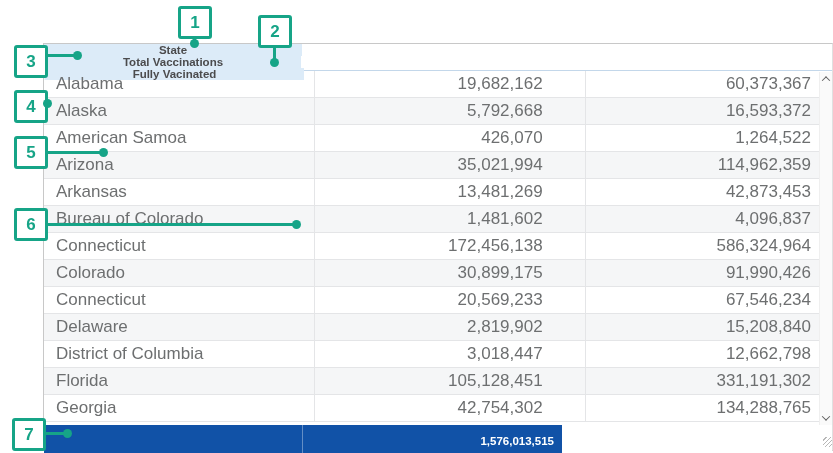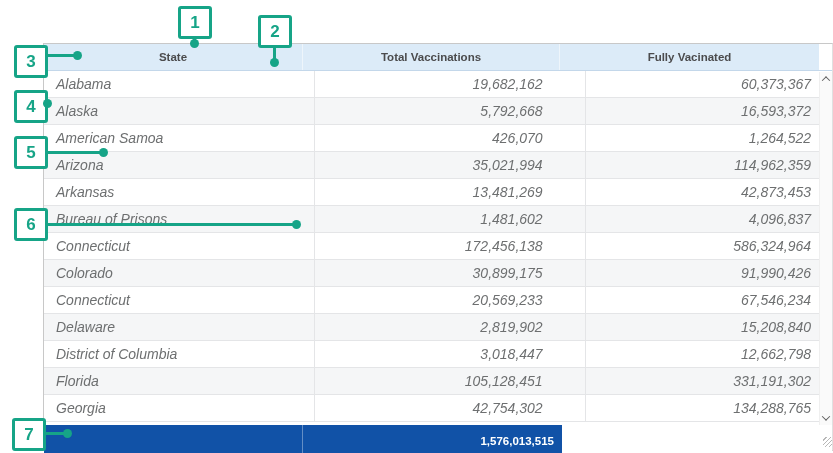--- a/index.html
+++ b/index.html
@@ -17,20 +17,21 @@
     position:absolute;left:43px;top:43px;
     width:790px;height:408px;
     border:1px solid #c8c8c8;
     border-right-color:#e0e0e0;
     background:#ffffff;
   }
   .thead{
     display:flex;height:27px;
     border-bottom:1px solid #c3d7ea;
     background:#ffffff;
+    flex-direction:column;
   }
   .hcell{
     background:#dcebf8;
     color:#4b4b4d;font-size:11.5px;font-weight:700;
     display:flex;align-items:center;justify-content:center;
     height:100%;
   }
   .h1{width:258px;}
   .h2{width:260px;border-left:1px solid #eef5fb;}
   .h3{width:257px;border-left:1px solid #eef5fb;}
@@ -38,23 +39,22 @@
 
   .tbody{width:775px;}
   .trow{
     display:flex;height:27px;
     border-bottom:1px solid #e4e5e7;
     background:#ffffff;
   }
   .trow:nth-child(even){background:#f5f6f7;}
   .cell{
     display:flex;align-items:center;
-    color:#6d6f70;font-size:14px;
+    color:#6d6f70;font-size:17px;
     height:100%;
-    font-style:italic;
   }
   .c-state{width:258px;padding-left:12px;}
   .c-num{justify-content:flex-end;padding-right:8px;margin-left:34px;}
   .c2{width:260px;border-left:1px solid #e4e5e7;}
   .c3{width:257px;border-left:1px solid #e4e5e7;}
 
   .pre-total-gap{height:3px;background:#ffffff;}
 
   .ttotal{display:flex;height:31px;background:#ffffff;}
   .tcell{
@@ -170,21 +170,21 @@
         <div class="cell c-state">Arizona</div>
         <div class="cell c-num c2">35,021,994</div>
         <div class="cell c-num c3">114,962,359</div>
       </div>
       <div class="trow">
         <div class="cell c-state">Arkansas</div>
         <div class="cell c-num c2">13,481,269</div>
         <div class="cell c-num c3">42,873,453</div>
       </div>
       <div class="trow">
-        <div class="cell c-state">Bureau of Prisons</div>
+        <div class="cell c-state">Bureau of Colorado</div>
         <div class="cell c-num c2">1,481,602</div>
         <div class="cell c-num c3">4,096,837</div>
       </div>
       <div class="trow">
         <div class="cell c-state">Connecticut</div>
         <div class="cell c-num c2">172,456,138</div>
         <div class="cell c-num c3">586,324,964</div>
       </div>
       <div class="trow">
         <div class="cell c-state">Colorado</div>

